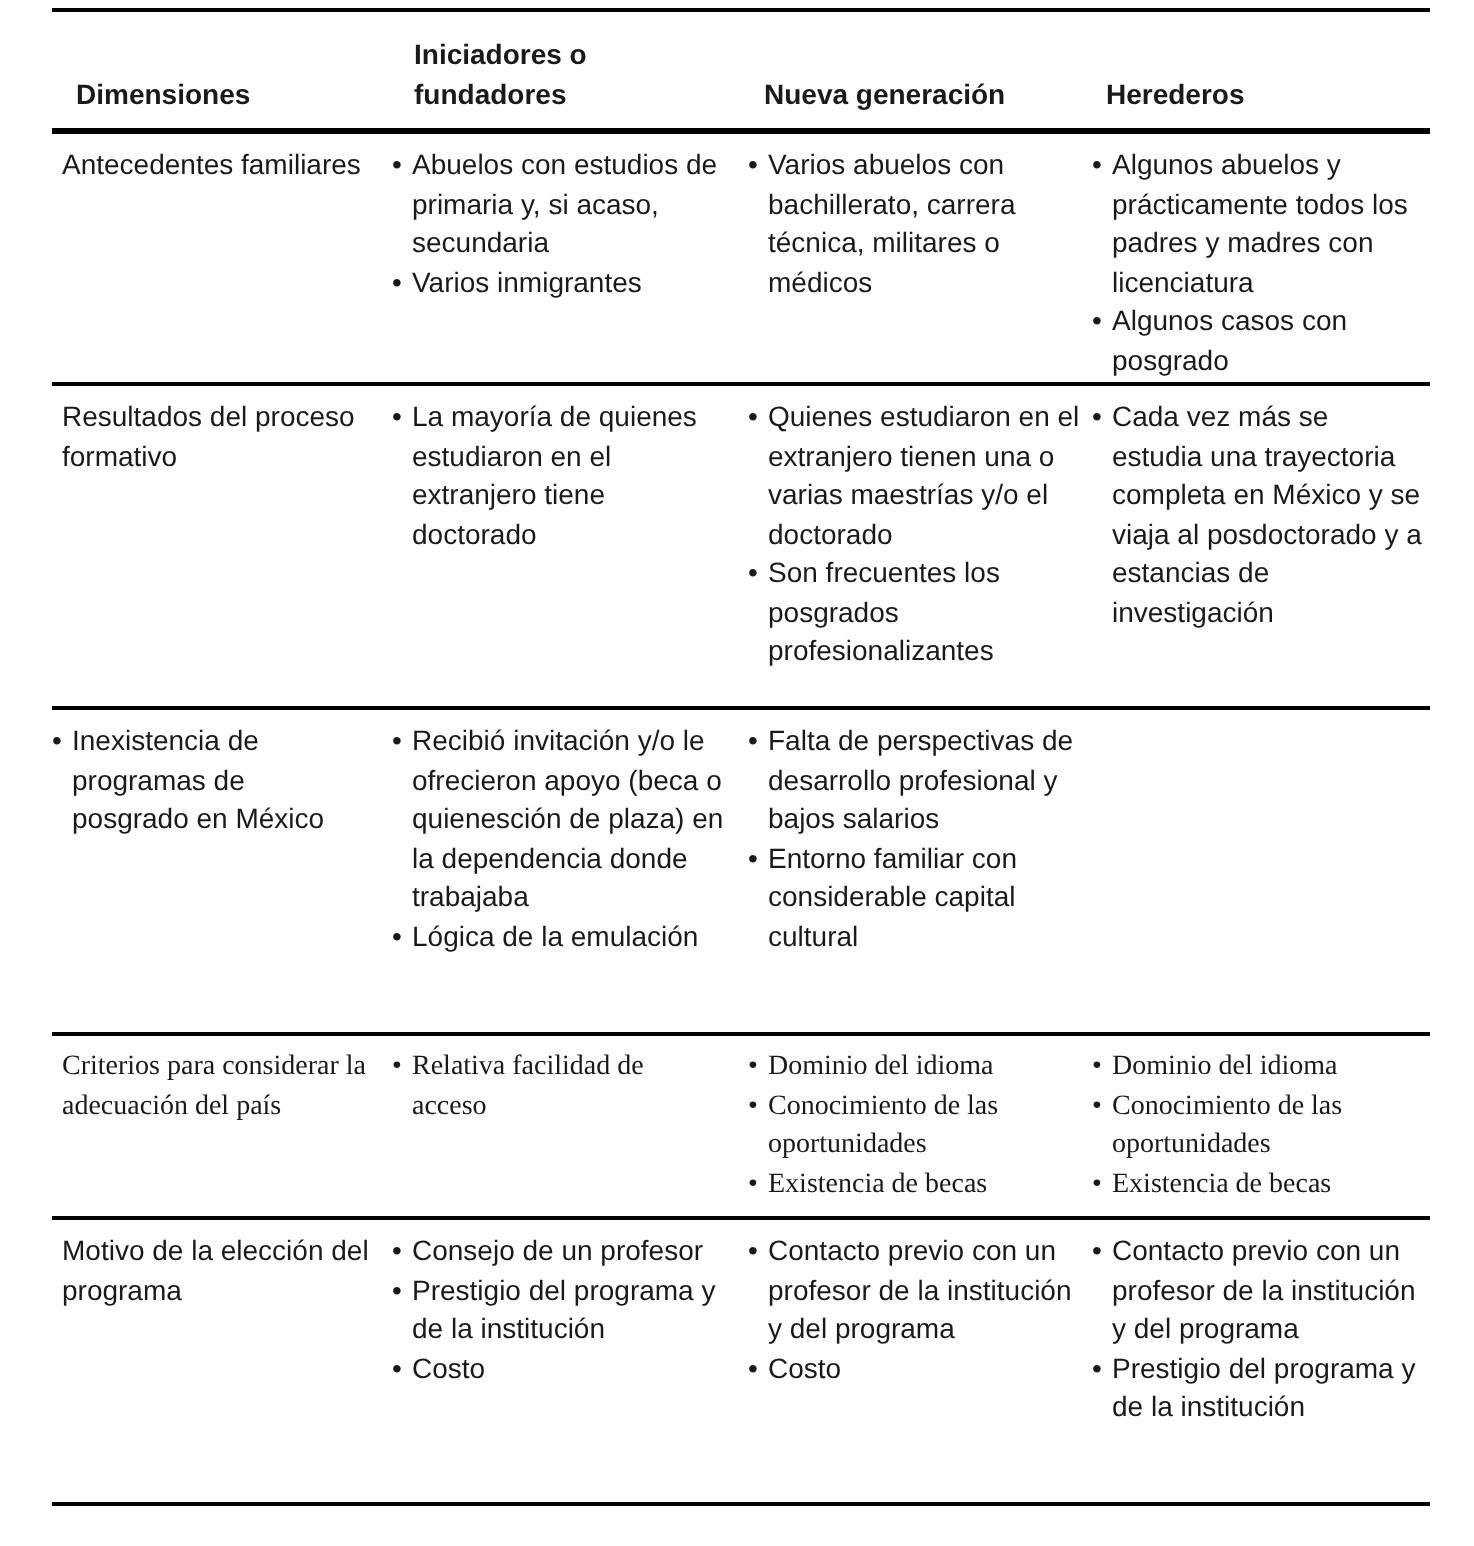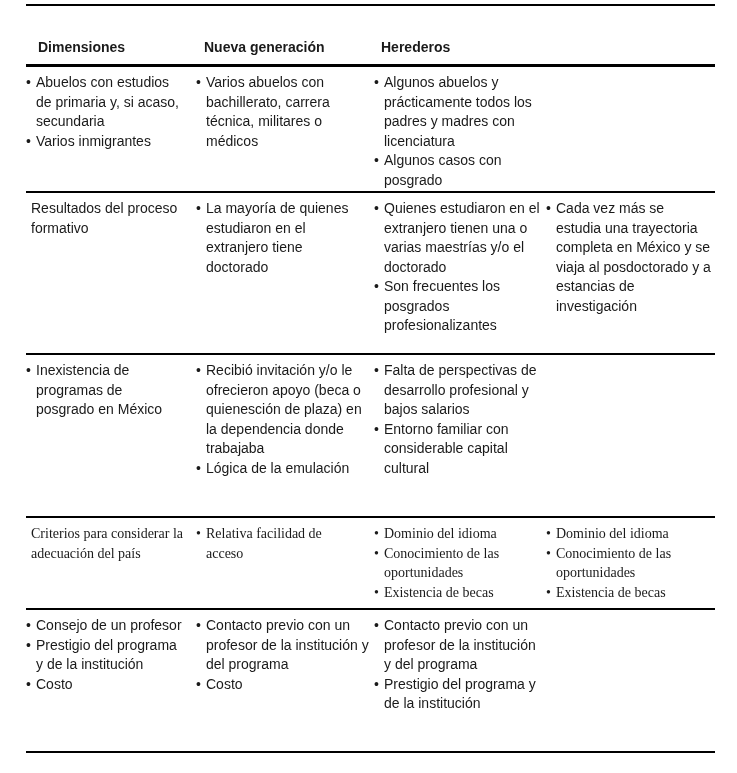--- a/index.html
+++ b/index.html
@@ -38,25 +38,27 @@
   .bullet-text{flex:1 1 auto;min-width:0;}
 </style>
 </head>
 <body>
 
 <div class="page">
   <div class="tbl">
 
     <div class="thead">
       <div class="th c1">Dimensiones</div>
+      <div class="th c2">Iniciadores o fundadores</div>
       <div class="th c4">Nueva generación</div>
       <div class="th c3">Herederos</div>
     </div>
 
     <div class="trow r1">
+      <div class="td c1">Antecedentes familiares</div>
       <div class="td c2">
           <div class="bullet-item">
             <span class="bullet">•</span>
             <span class="bullet-text">Abuelos con estudios de primaria y, si acaso, secundaria</span>
           </div>
           <div class="bullet-item">
             <span class="bullet">•</span>
             <span class="bullet-text">Varios inmigrantes</span>
           </div>
         </div>
@@ -165,20 +167,21 @@
             <span class="bullet-text">Conocimiento de las oportunidades</span>
           </div>
           <div class="bullet-item">
             <span class="bullet">•</span>
             <span class="bullet-text">Existencia de becas</span>
           </div>
         </div>
     </div>
 
     <div class="trow r5">
+      <div class="td c1">Motivo de la elección del programa</div>
       <div class="td c2">
           <div class="bullet-item">
             <span class="bullet">•</span>
             <span class="bullet-text">Consejo de un profesor</span>
           </div>
           <div class="bullet-item">
             <span class="bullet">•</span>
             <span class="bullet-text">Prestigio del programa y de la institución</span>
           </div>
           <div class="bullet-item">

